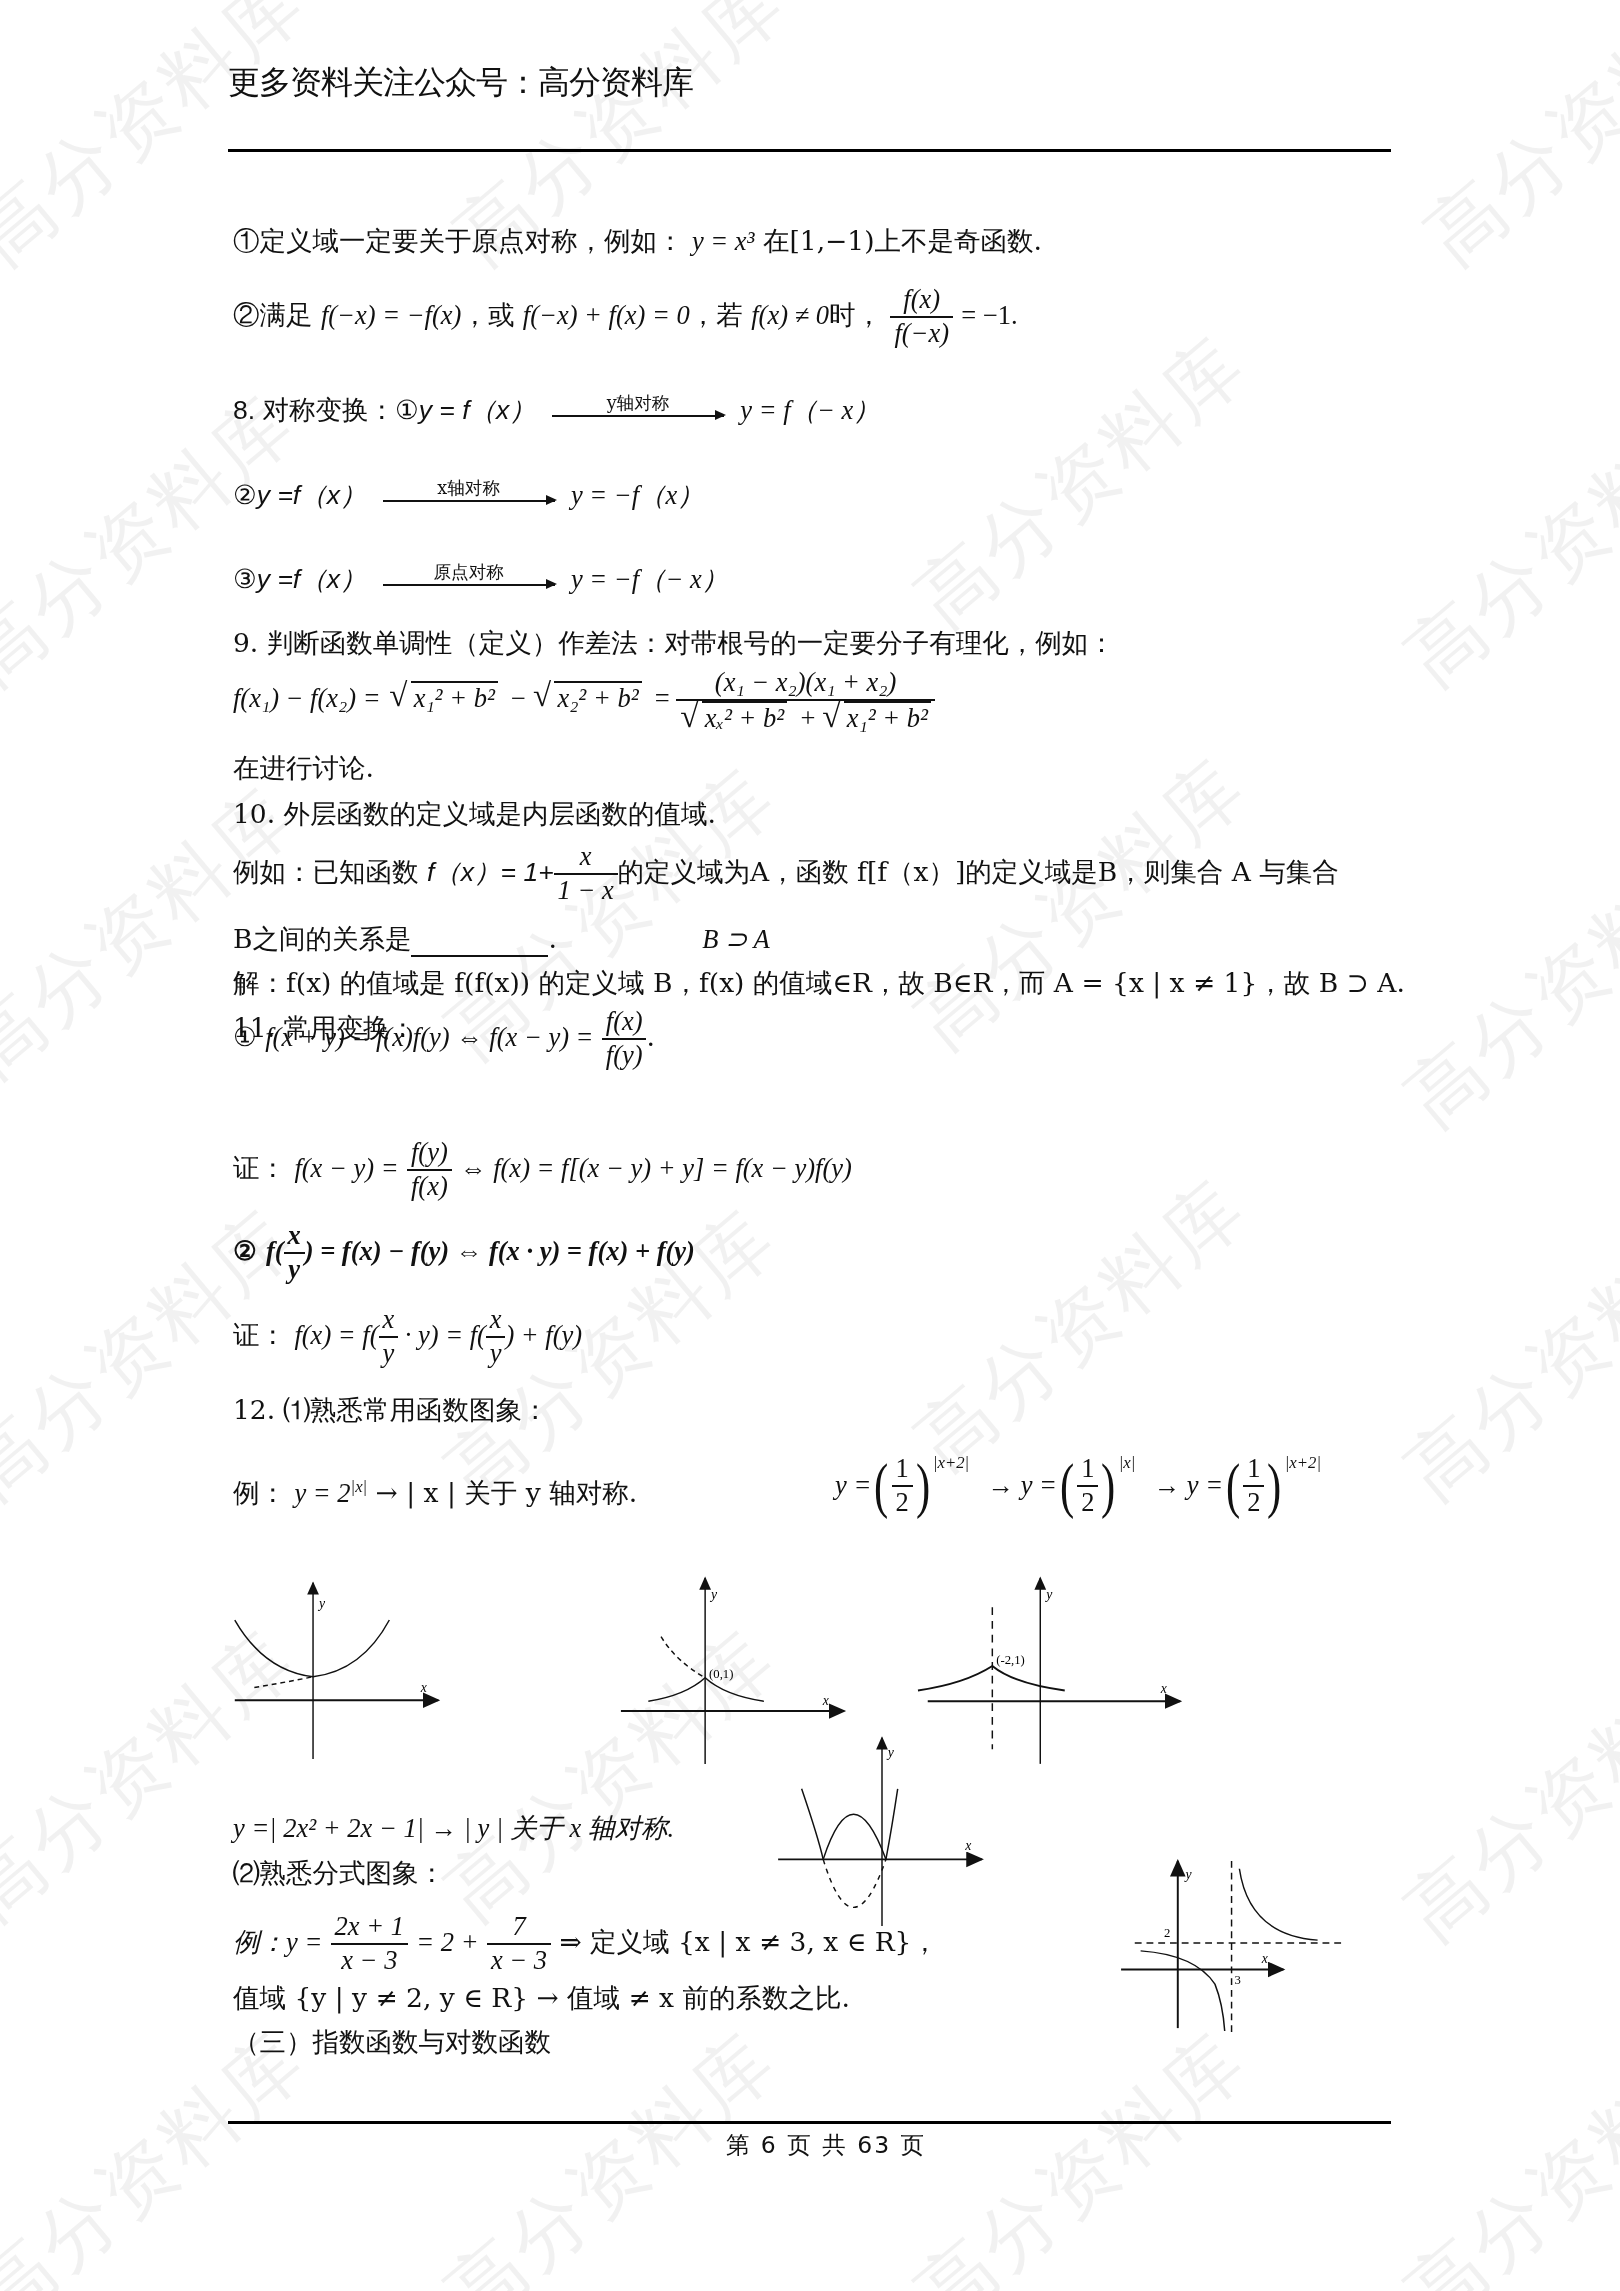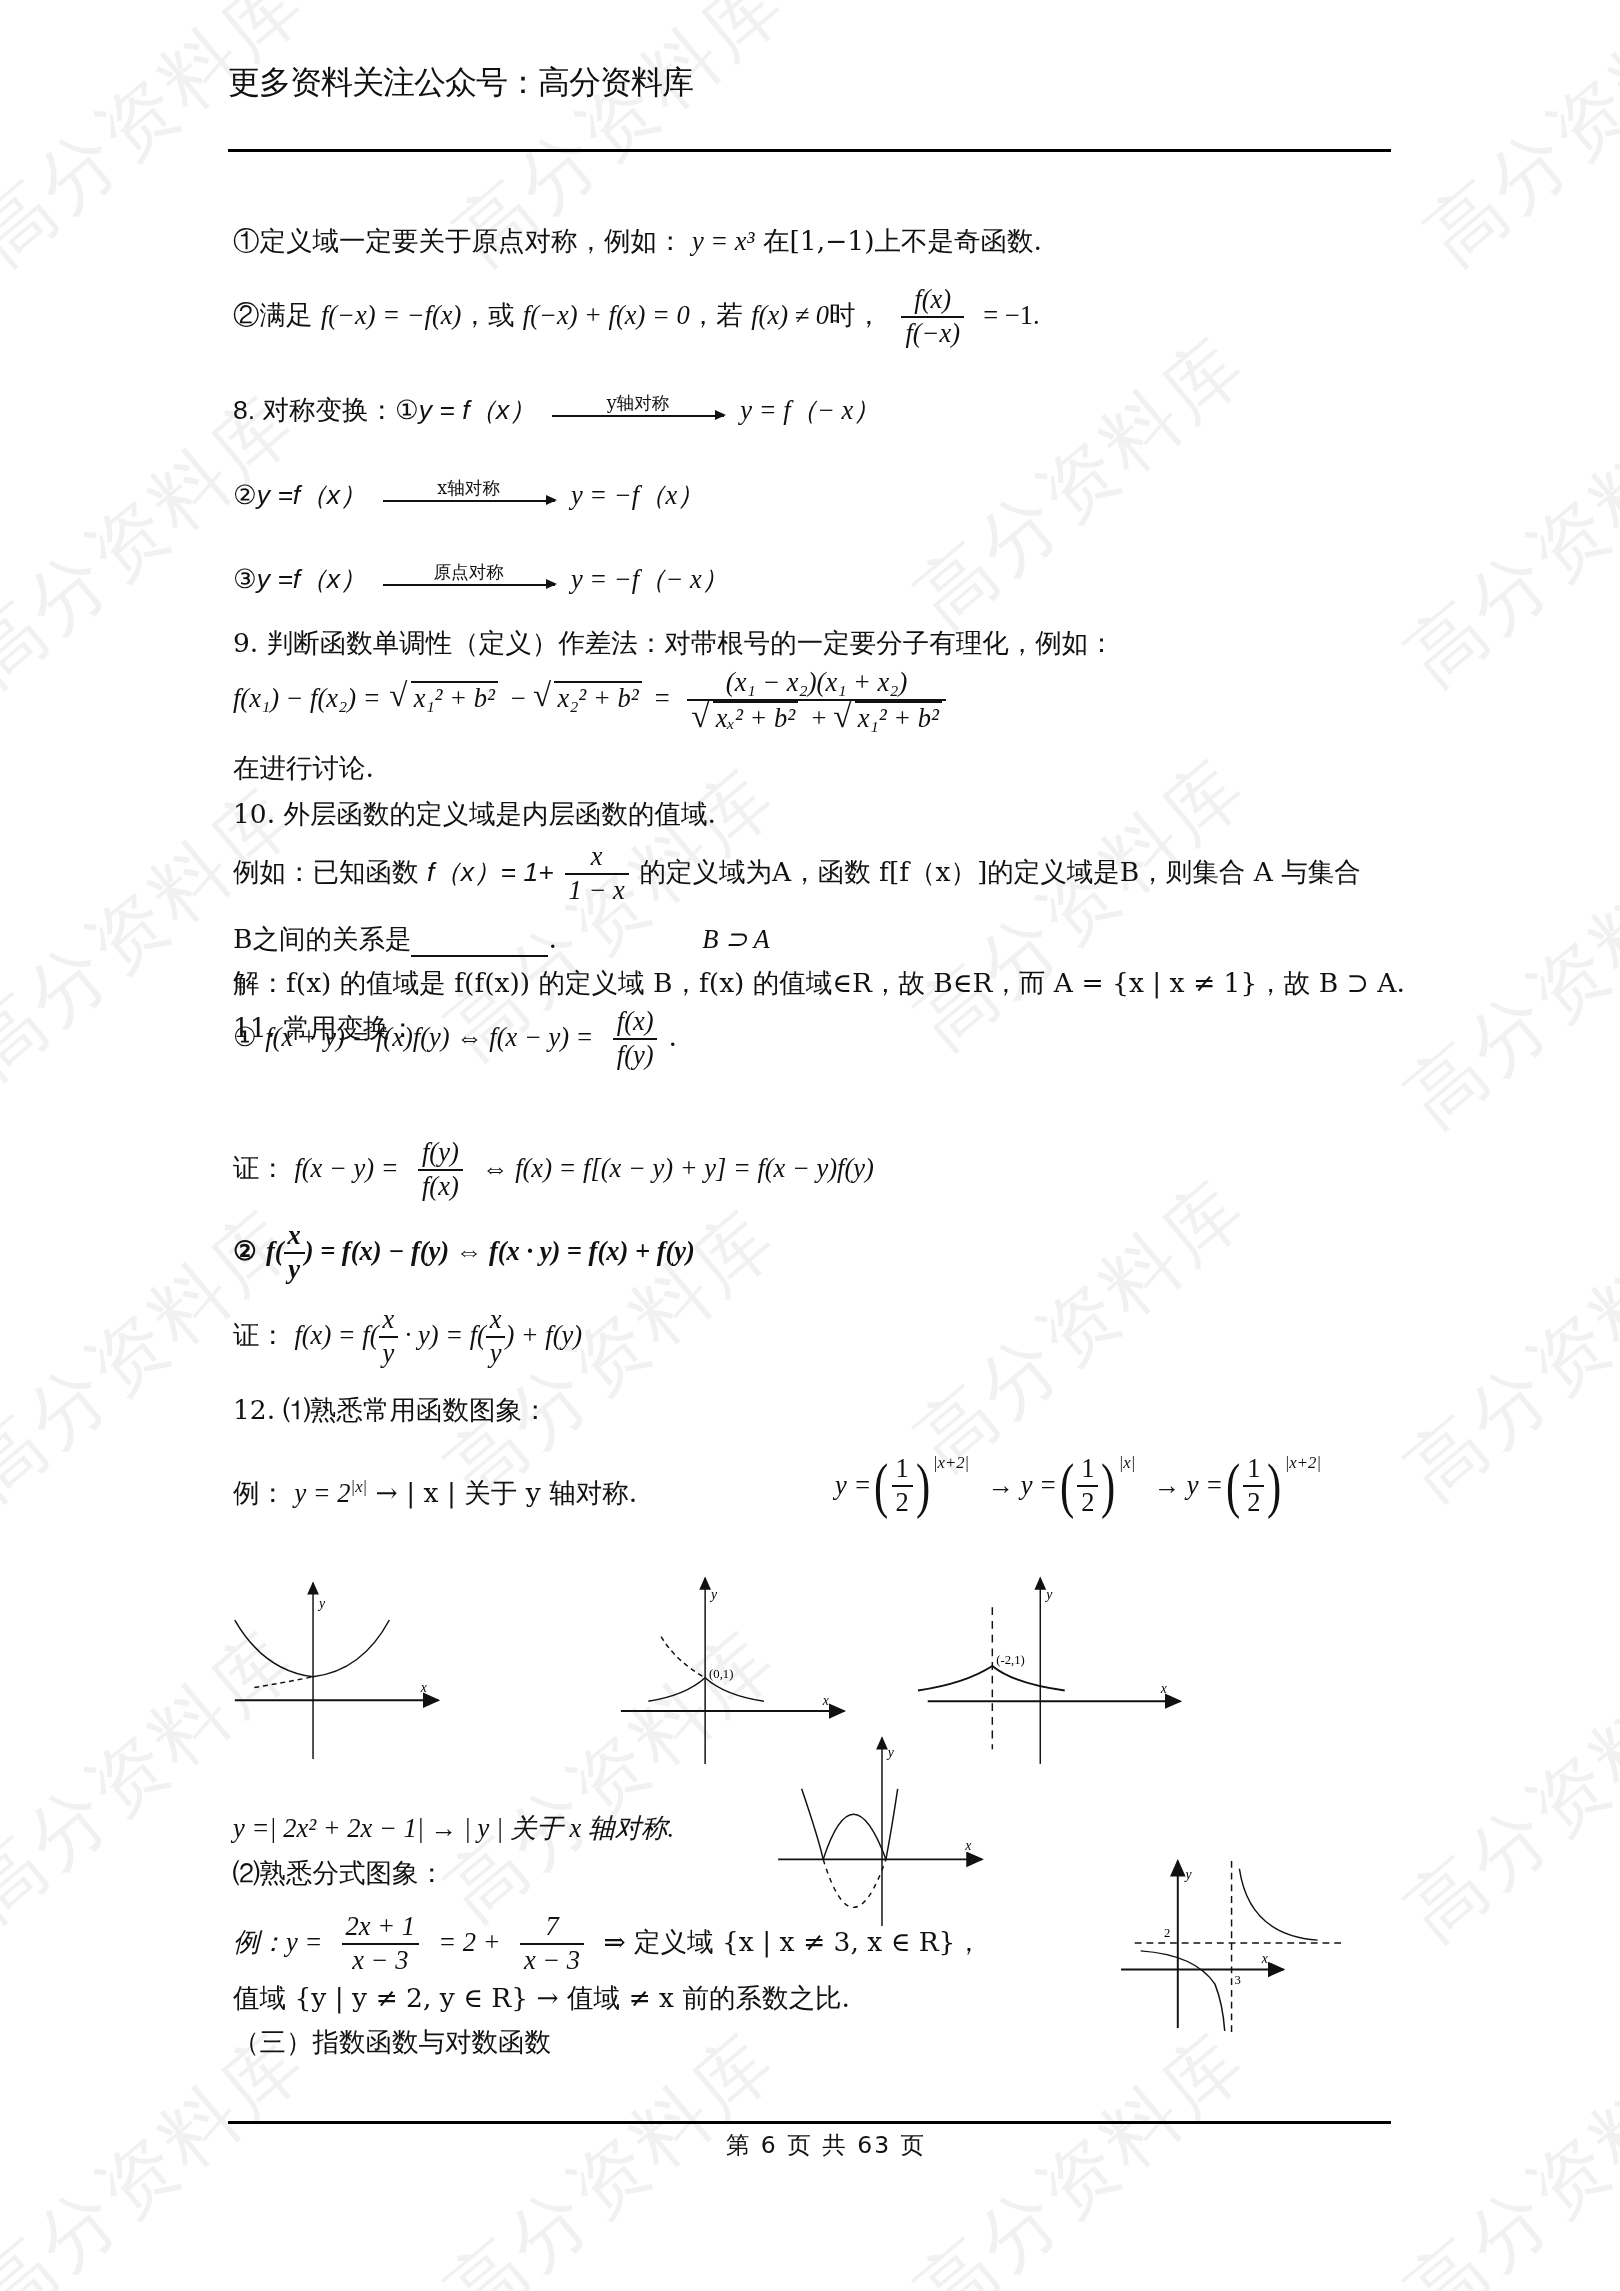--- a/index.html
+++ b/index.html
@@ -7,21 +7,21 @@
          font-family:"DejaVu Serif", "Liberation Serif", serif; color:#111; }
   .wm { position:absolute; color:rgba(0,0,0,0.055); font-family:"DejaVu Sans", sans-serif;
         font-size:76px; transform:rotate(-40deg); white-space:nowrap; pointer-events:none; letter-spacing:3.9px;}
   .header { position:absolute; left:228px; top:61px; font-family:"DejaVu Sans", sans-serif;
             font-size:32px; font-weight:normal; letter-spacing:-1px;}
   .rule { position:absolute; left:228px; width:1163px; height:2.9px; background:#000; }
   .line { position:absolute; left:233px; font-size:26.5px; white-space:nowrap; }
   .m { font-family:"Liberation Serif", serif; font-style:italic; }
   .n { font-family:"Liberation Serif", serif; font-style:normal; }
   .sans { font-family:"Liberation Sans", sans-serif; }
-  .frac { display:inline-block; vertical-align:middle; text-align:center; margin:0 11px; }
+  .frac { display:inline-block; vertical-align:middle; text-align:center; margin:0 0; }
   .frac > span { display:block; padding:0 3.9px; line-height:1.2; }
   .frac > span.num { border-bottom:2px solid #111; }
   .arrow-lbl { display:inline-block; vertical-align:middle; text-align:center; margin:0 7.8px; position:relative; top:-5.9px;}
   .arrow-lbl .lbl { display:block; font-size:17.6px; line-height:1; margin-bottom:2px;}
   .arrow-lbl .shaft { display:block; width:172px; height:0; border-top:2px solid #111; position:relative;}
   .arrow-lbl .shaft::after { content:""; position:absolute; right:-2px; top:-6.9px; border-left:11.8px solid #111;
      border-top:5.9px solid transparent; border-bottom:5.9px solid transparent; }
   .sqrt { display:inline-block; border-top:2px solid #111; padding:0 2.9px; margin-left:2px; position:relative;}
   .sqrt::before { content:"√"; position:absolute; left:-21.6px; top:-5.9px; font-size:33px; font-style:normal;}
   .blank { display:inline-block; width:137px; border-bottom:2.9px solid #111; height:25.5px; vertical-align:bottom;}

